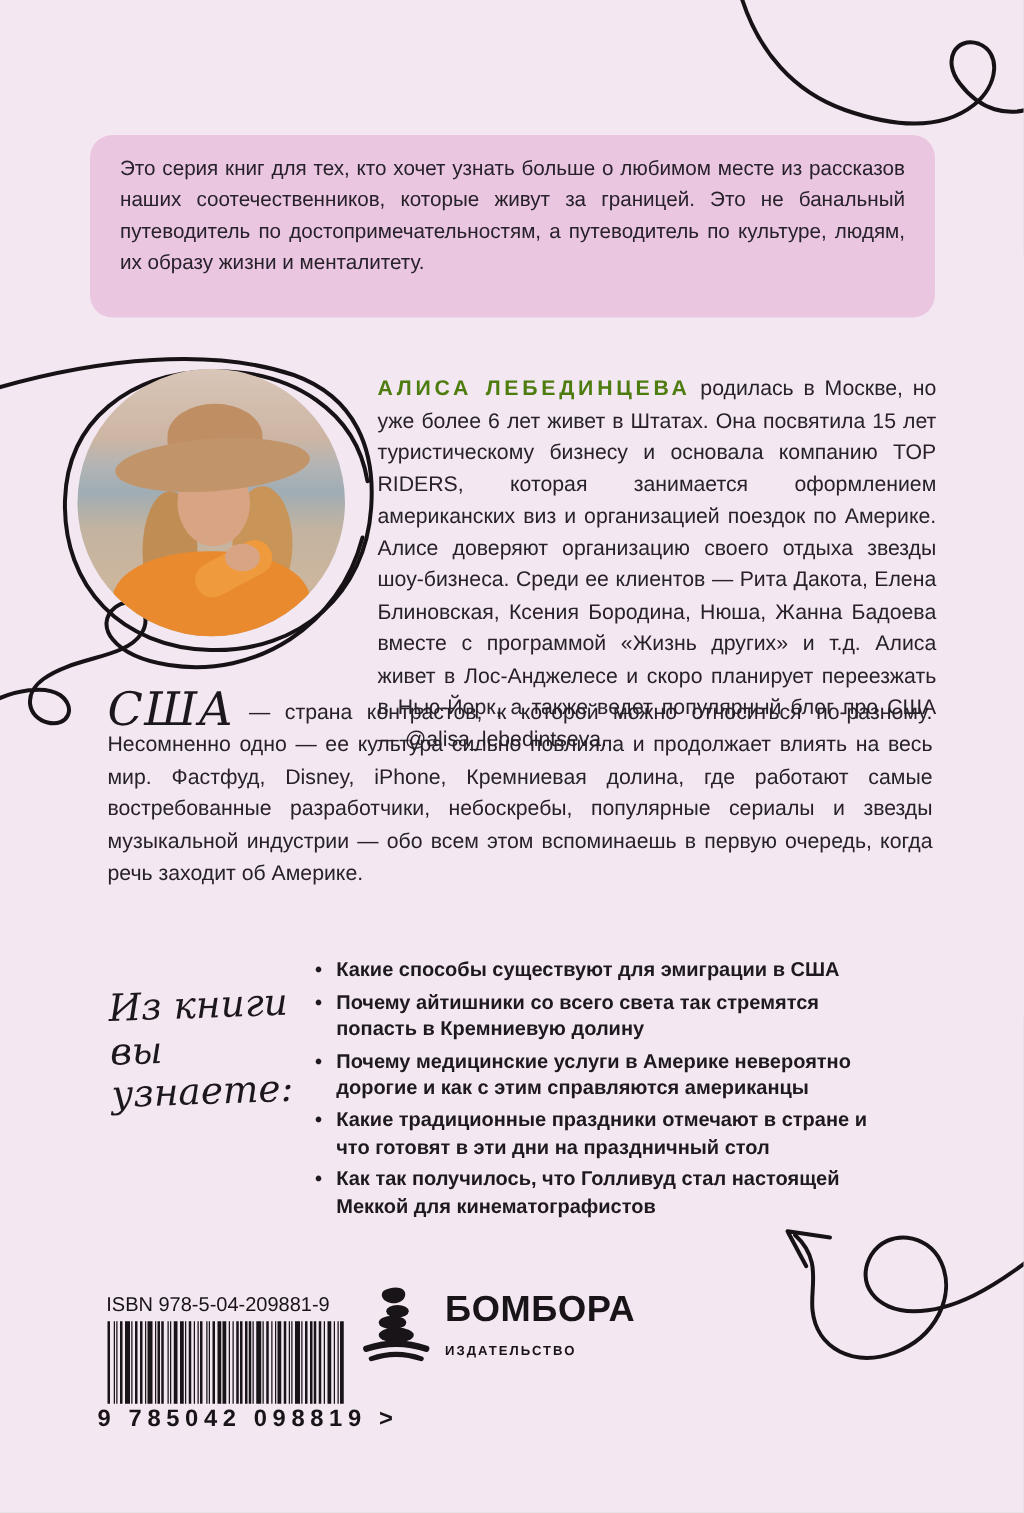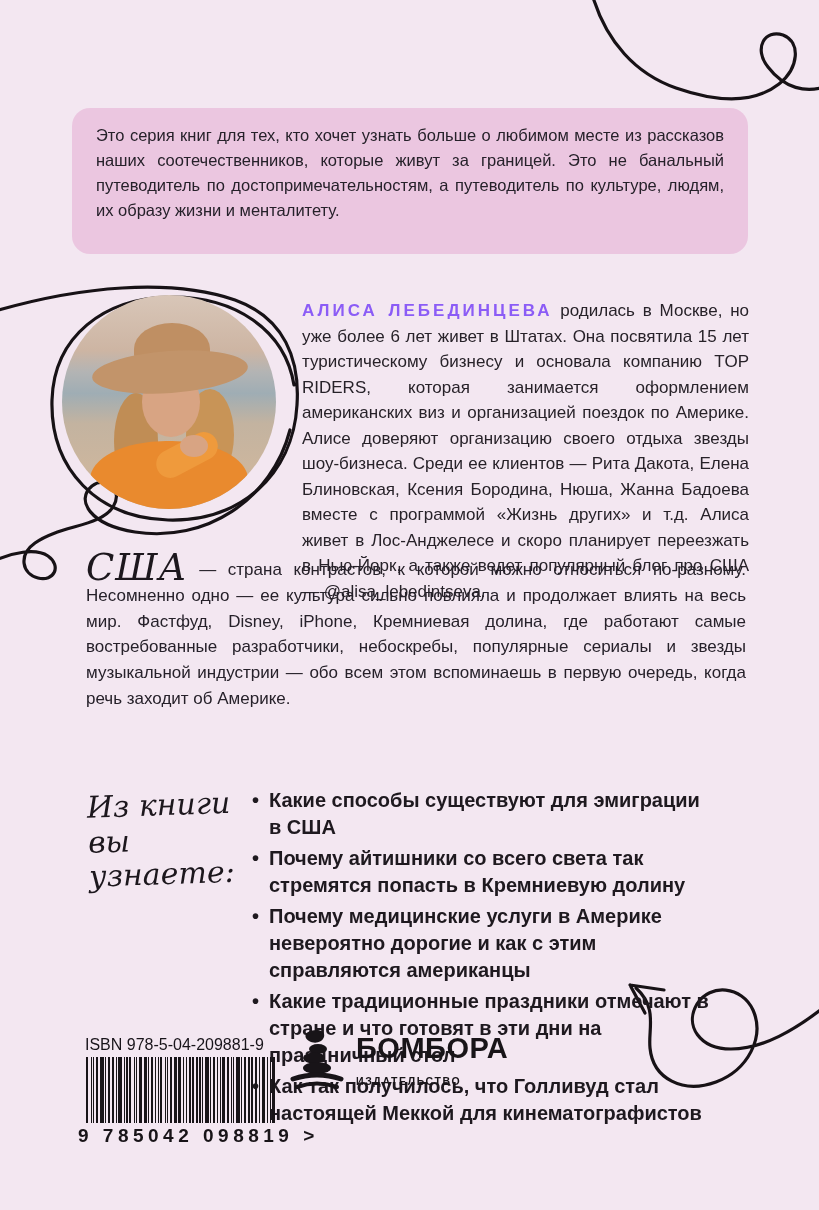--- a/index.html
+++ b/index.html
@@ -41,39 +41,39 @@
   .author-photo .hat-brim{position:absolute;left:30px;top:56px;width:156px;height:42px;border-radius:50%;background:#c2946a;transform:rotate(-4deg);}
   .author-photo .sweater{position:absolute;left:28px;top:146px;width:158px;height:80px;border-radius:48% 48% 0 0;background:#e98a2e;}
   .author-photo .arm{position:absolute;left:92px;top:146px;width:66px;height:28px;border-radius:14px;background:#ef9a3c;transform:rotate(-28deg);}
   .author-photo .hand{position:absolute;left:118px;top:140px;width:28px;height:22px;border-radius:50%;background:#d8a483;}
 
   
   .author-text{
     position:absolute;left:302px;top:281px;width:447px;
     font-size:17px;line-height:1.5;text-align:justify;color:#272229;
   }
-  .author-text .name{font-weight:700;letter-spacing:3px;color:#8b5cf6;}
+  .author-text .name{font-weight:700;letter-spacing:3px;color:#4d7c0f;}
 
   
   .usa-para{position:absolute;left:86px;top:540px;width:660px;font-size:17px;line-height:1.52;text-align:justify;color:#26212a;}
   .usa-para .lead{
     font-family:"DejaVu Serif",serif;font-style:italic;font-weight:500;
     font-size:37px;line-height:0;vertical-align:-5px;letter-spacing:1px;color:#1c171d;
   }
   .para2{position:absolute;left:86px;top:694px;width:660px;font-size:17px;line-height:1.5;text-align:justify;color:#26212a;}
 
   
   .takeaways-label{
     position:absolute;left:88px;top:788px;width:160px;
     font-family:"DejaVu Serif",serif;font-style:italic;
     font-size:30px;line-height:1.15;color:#1c171d;transform:rotate(-2deg);
   }
   ul.takeaways{
-    position:absolute;left:252px;top:787px;width:462px;margin:0;padding:0;
-    list-style:none;font-size:20px;line-height:1.35;font-weight:700;color:#1e191f;
+    position:absolute;left:252px;top:766px;width:462px;margin:0;padding:0;
+    list-style:none;font-size:16px;line-height:1.35;font-weight:700;color:#1e191f;
   }
   ul.takeaways li{position:relative;padding-left:17px;margin-bottom:4px;}
   ul.takeaways li::before{content:"•";position:absolute;left:0;top:0;}
 
   
   .isbn-label{position:absolute;left:85px;top:1036px;font-size:16px;color:#18141a;font-weight:400;}
   .barcode{position:absolute;left:78px;top:1057px;width:196px;}
   .bars{display:flex;align-items:stretch;height:66px;width:190px;margin-left:8px;}
   .bars div{background:#181418;}
   .barcode-digits{

